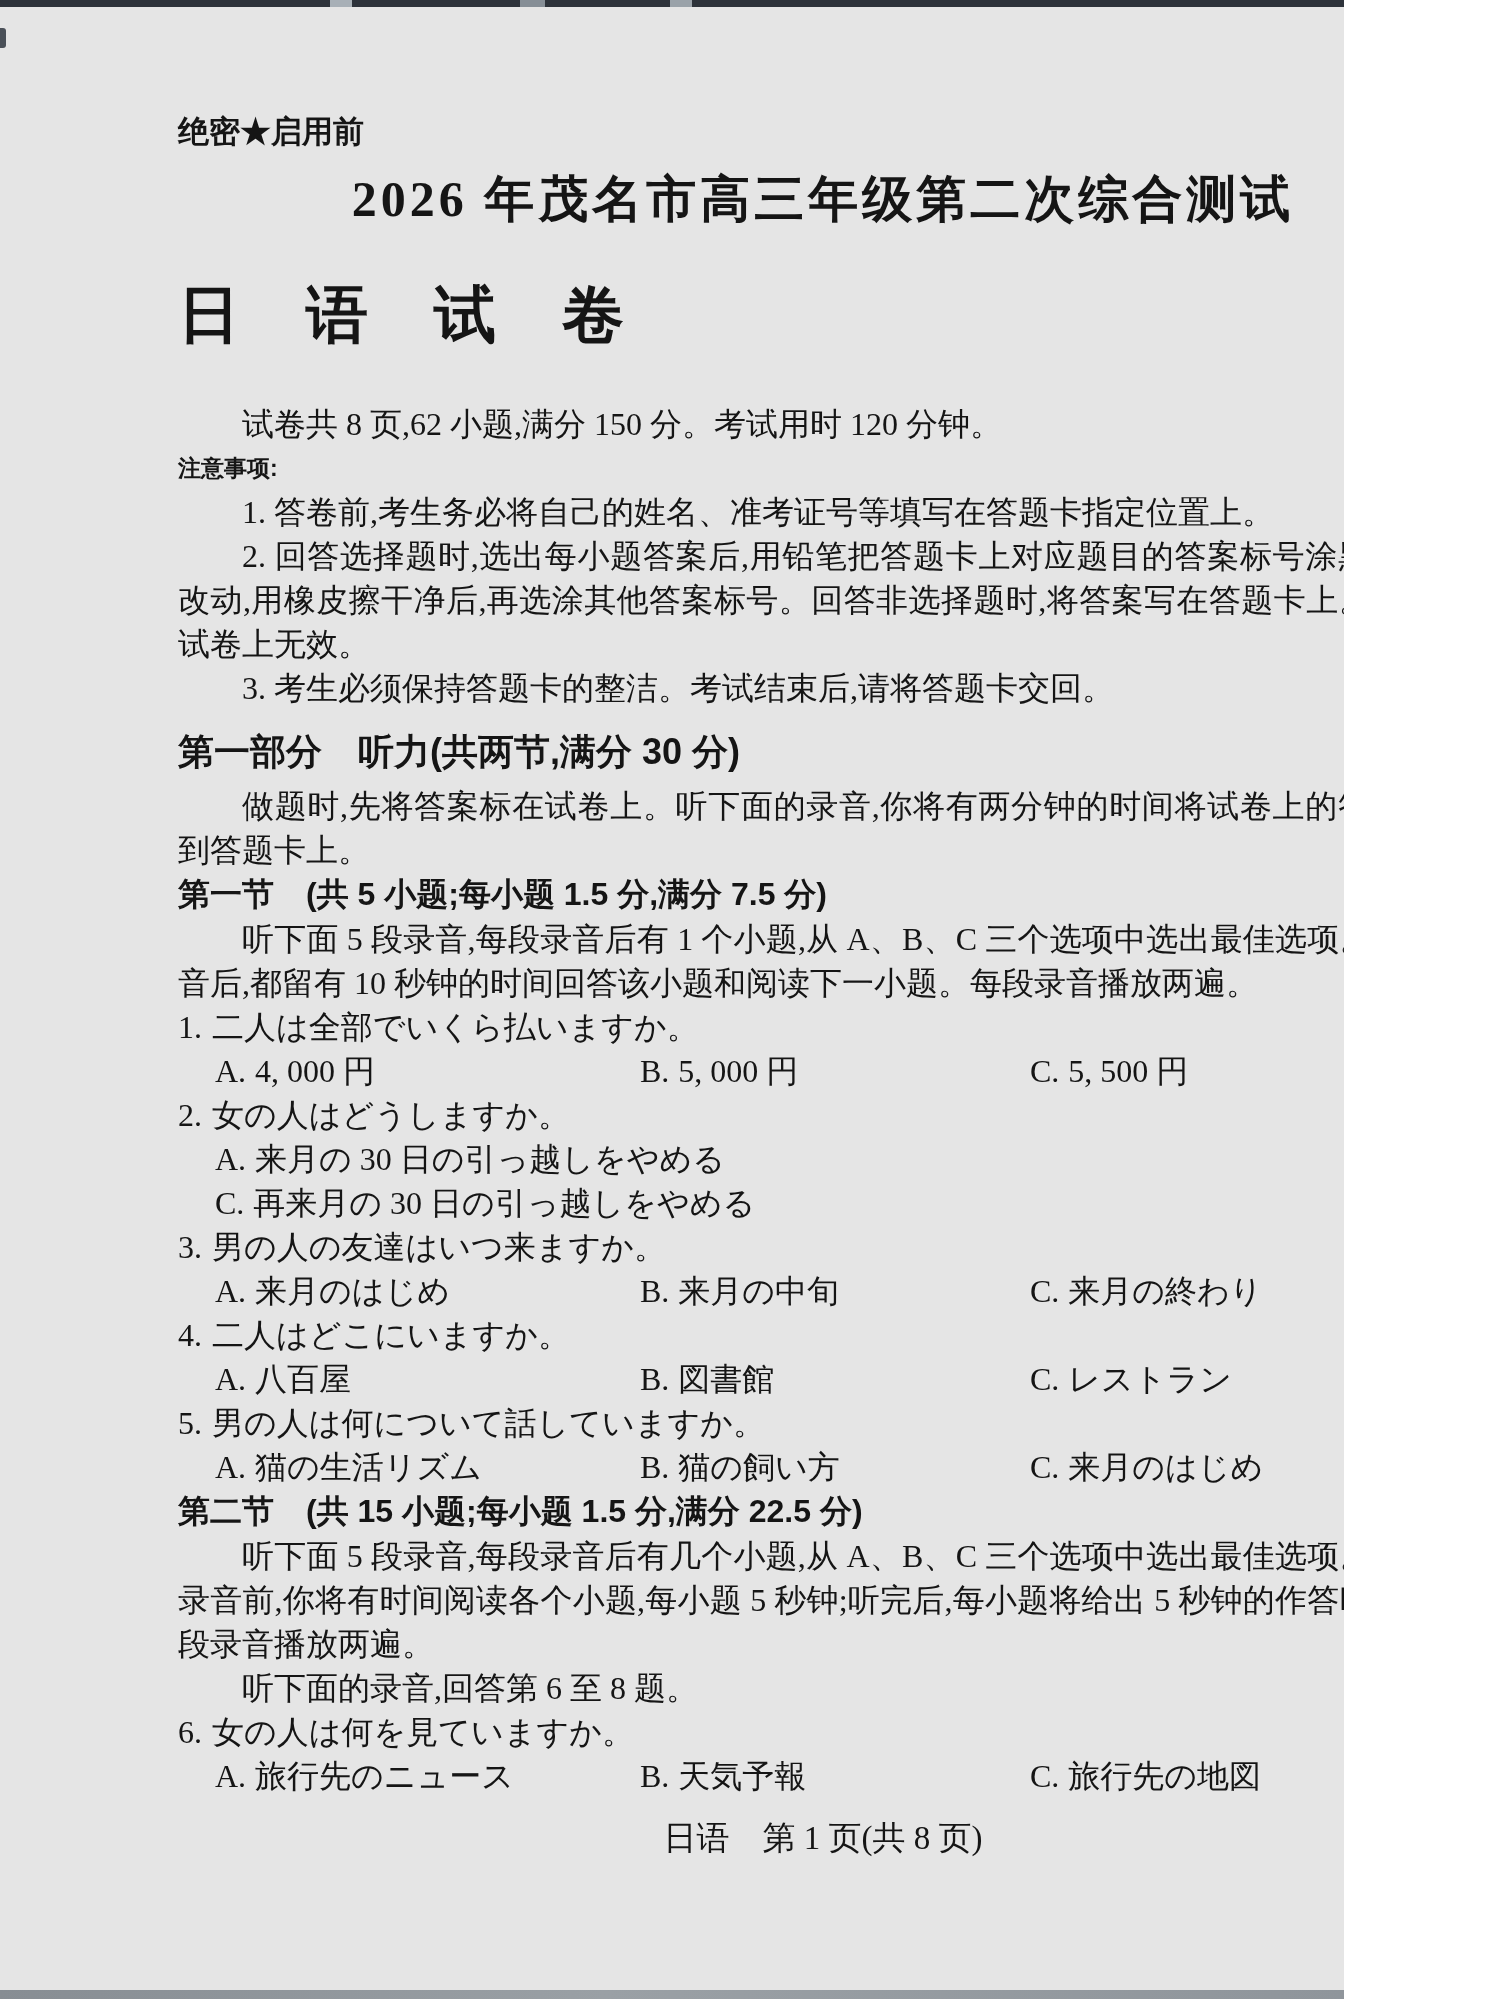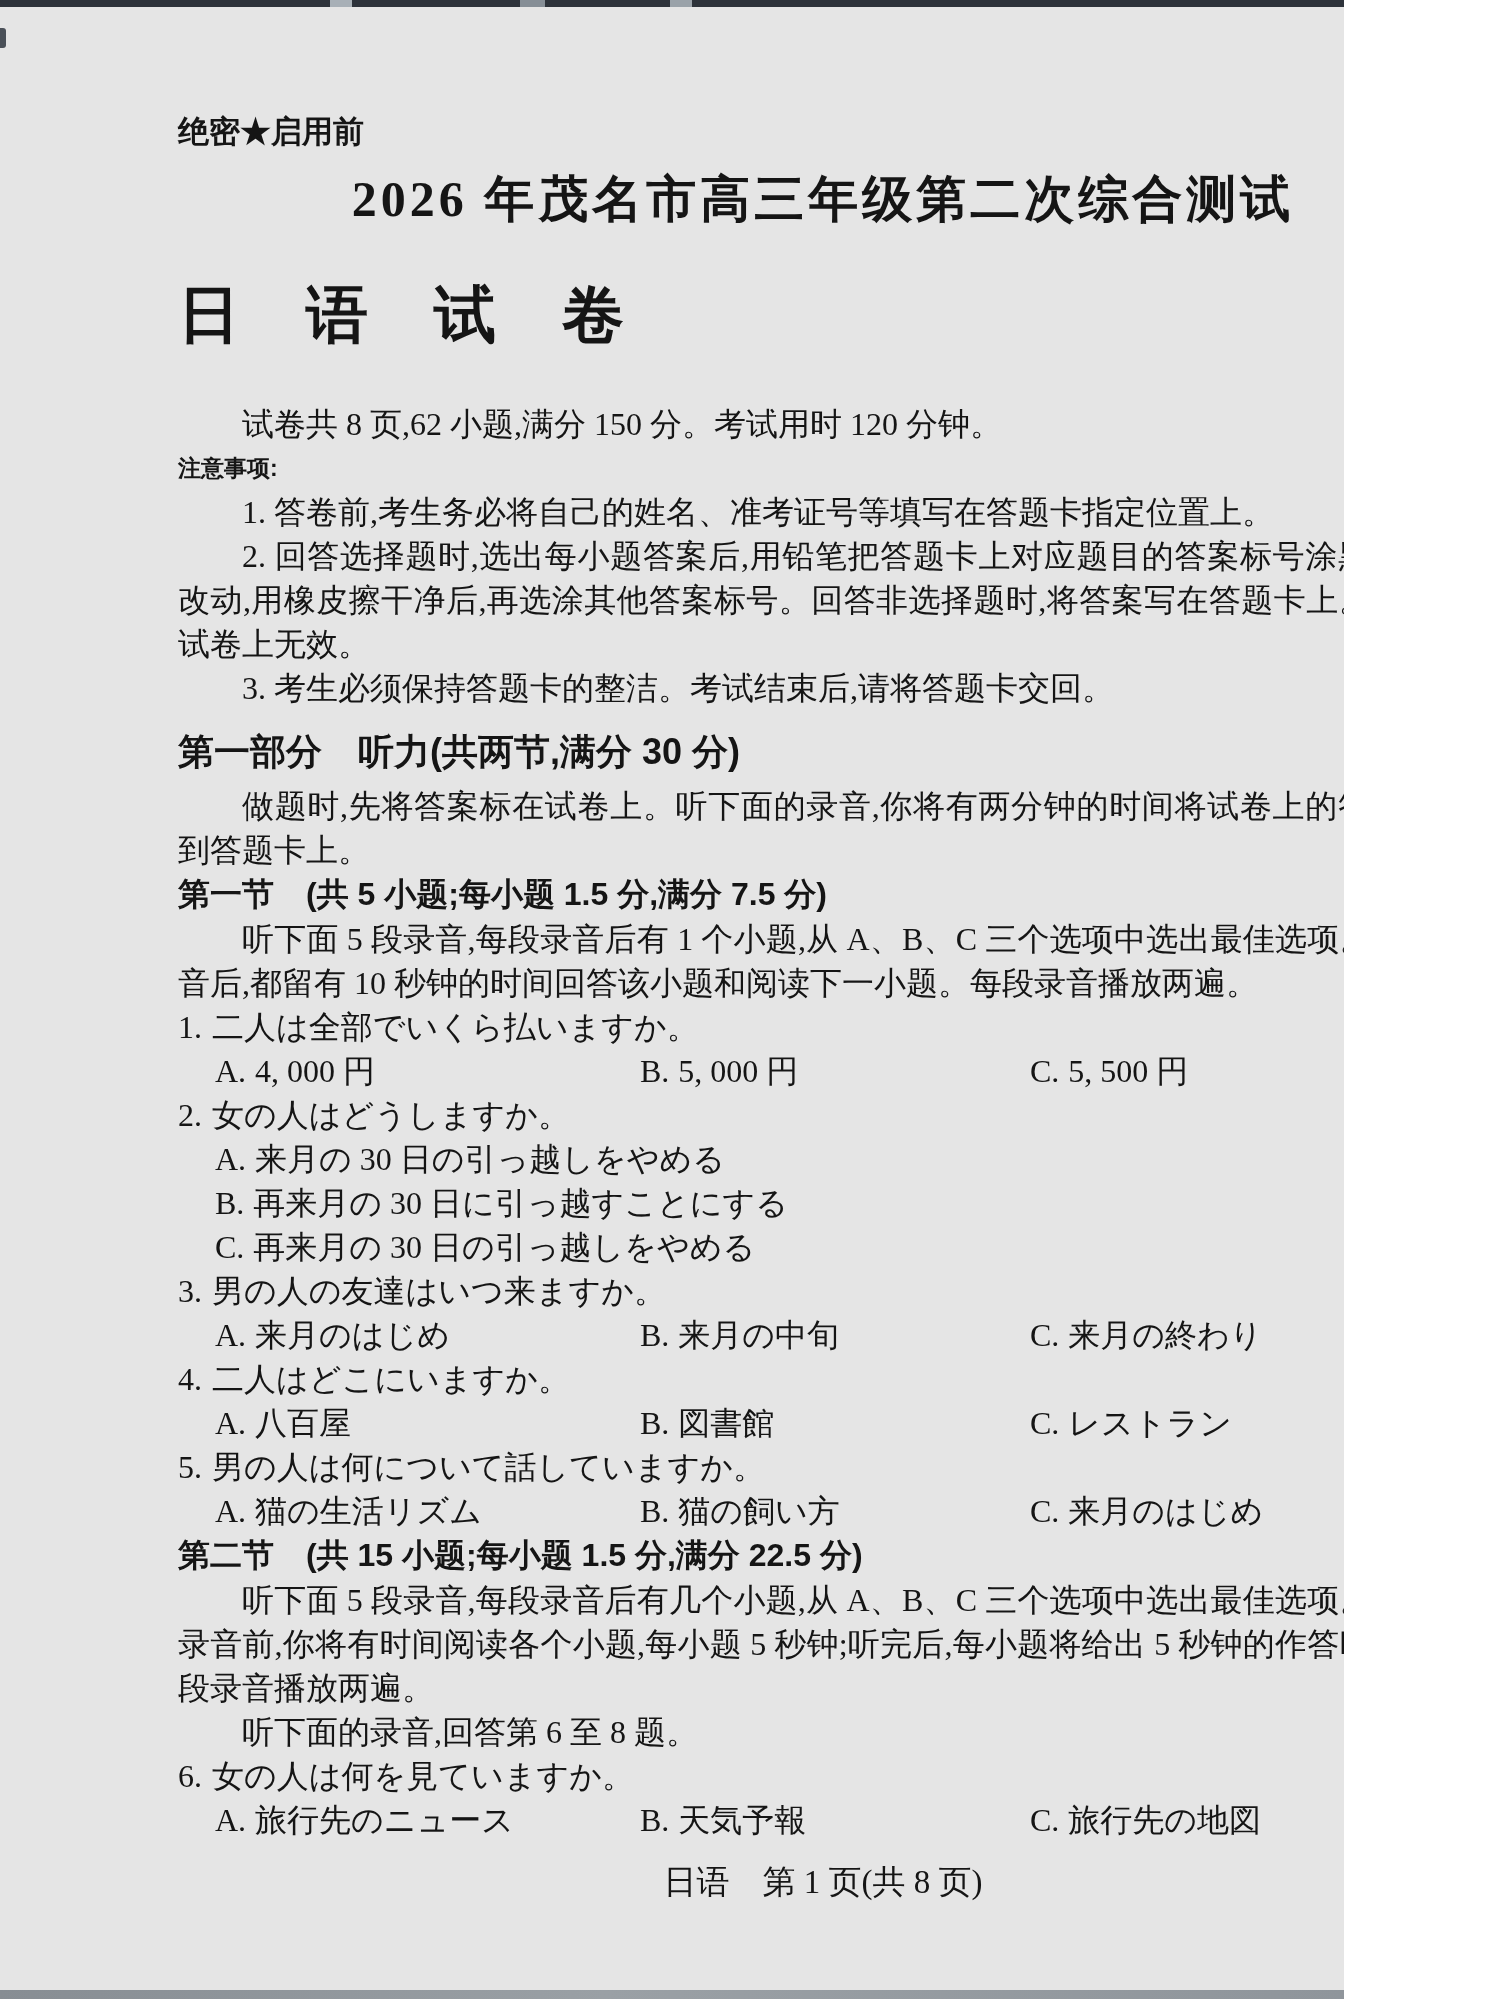--- a/index.html
+++ b/index.html
@@ -160,21 +160,20 @@
         <span class="option"><span class="opt-label">A.</span><span>4, 000 円</span></span>
         <span class="option"><span class="opt-label">B.</span><span>5, 000 円</span></span>
         <span class="option"><span class="opt-label">C.</span><span>5, 500 円</span></span>
       </div>
     </div>
 
     <div class="question">
       <p class="q-line"><span class="q-num">2.</span><span class="q-text">女の人はどうしますか。</span></p>
       <div class="options-stack">
         <span class="option"><span class="opt-label">A.</span><span>来月の 30 日の引っ越しをやめる</span></span>
-        <span class="option"><span class="opt-label">B.</span><span>再来月の 30 日に引っ越すことにする</span></span>
         <span class="option"><span class="opt-label">C.</span><span>再来月の 30 日の引っ越しをやめる</span></span>
       </div>
     </div>
 
     <div class="question">
       <p class="q-line"><span class="q-num">3.</span><span class="q-text">男の人の友達はいつ来ますか。</span></p>
       <div class="options-row">
         <span class="option"><span class="opt-label">A.</span><span>来月のはじめ</span></span>
         <span class="option"><span class="opt-label">B.</span><span>来月の中旬</span></span>
         <span class="option"><span class="opt-label">C.</span><span>来月の終わり</span></span>

